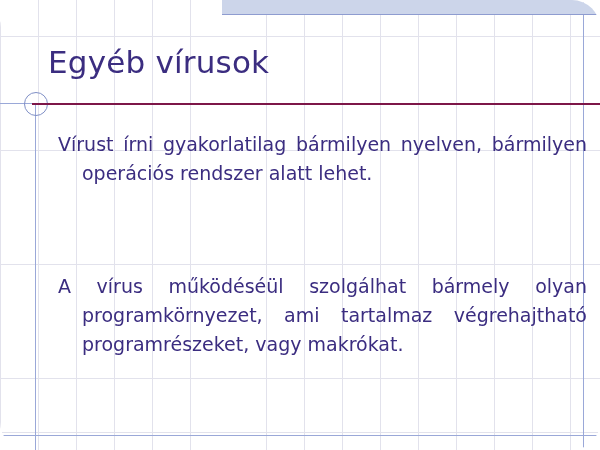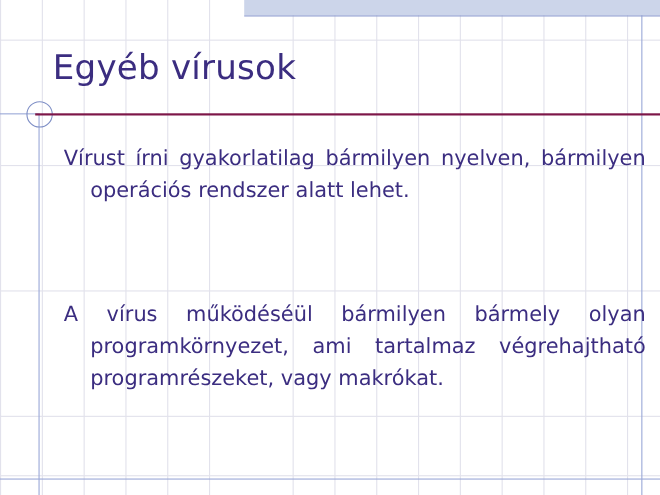--- a/index.html
+++ b/index.html
@@ -12,20 +12,21 @@
     background: #ffffff;
     font-family: "DejaVu Sans", sans-serif;
     overflow: hidden;
   }
   #slide {
     position: relative;
     width: 600px;
     height: 450px;
     background: #ffffff;
     overflow: hidden;
+    border-radius: 28px;
   }
   
   .grid-v {
     position: absolute;
     top: 0;
     bottom: 0;
     width: 1px;
     background: #e2e2ec;
   }
   .grid-h {
@@ -144,15 +145,15 @@
   <div class="top-band"></div>
   <div class="top-band-line"></div>
 
   <div class="connector"></div>
 
   <div class="title">Egyéb vírusok</div>
   <div class="title-rule"></div>
 
   <div class="body-text para" id="para1">Vírust írni gyakorlatilag bármilyen nyelven, bármilyen operációs rendszer alatt lehet.</div>
 
-  <div class="body-text para" id="para2">A vírus működéséül bármilyen  bármely olyan programkörnyezet, ami tartalmaz végrehajtható programrészeket, vagy makrókat.</div>
+  <div class="body-text para" id="para2">A vírus működéséül szolgálhat  bármely olyan programkörnyezet, ami tartalmaz végrehajtható programrészeket, vagy makrókat.</div>
 
 </div>
 
 </body></html>

